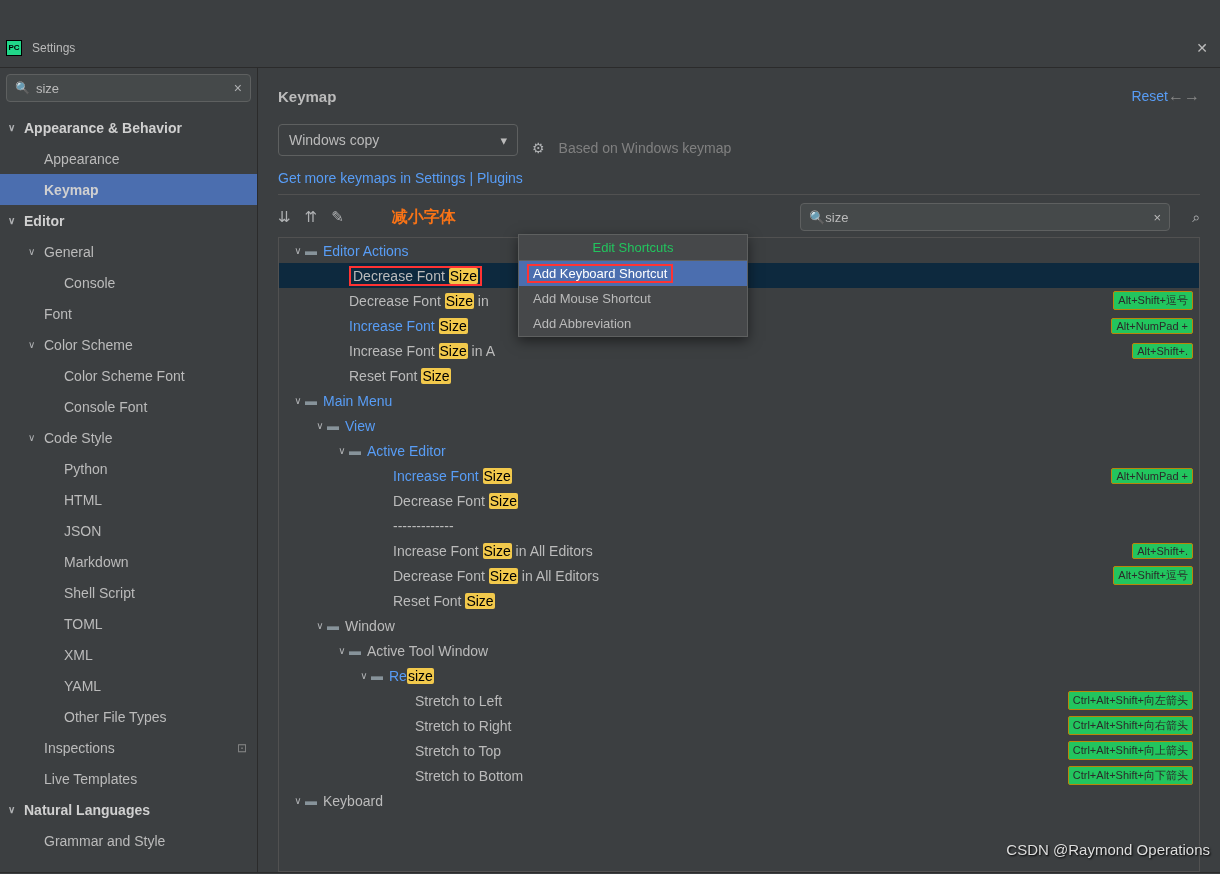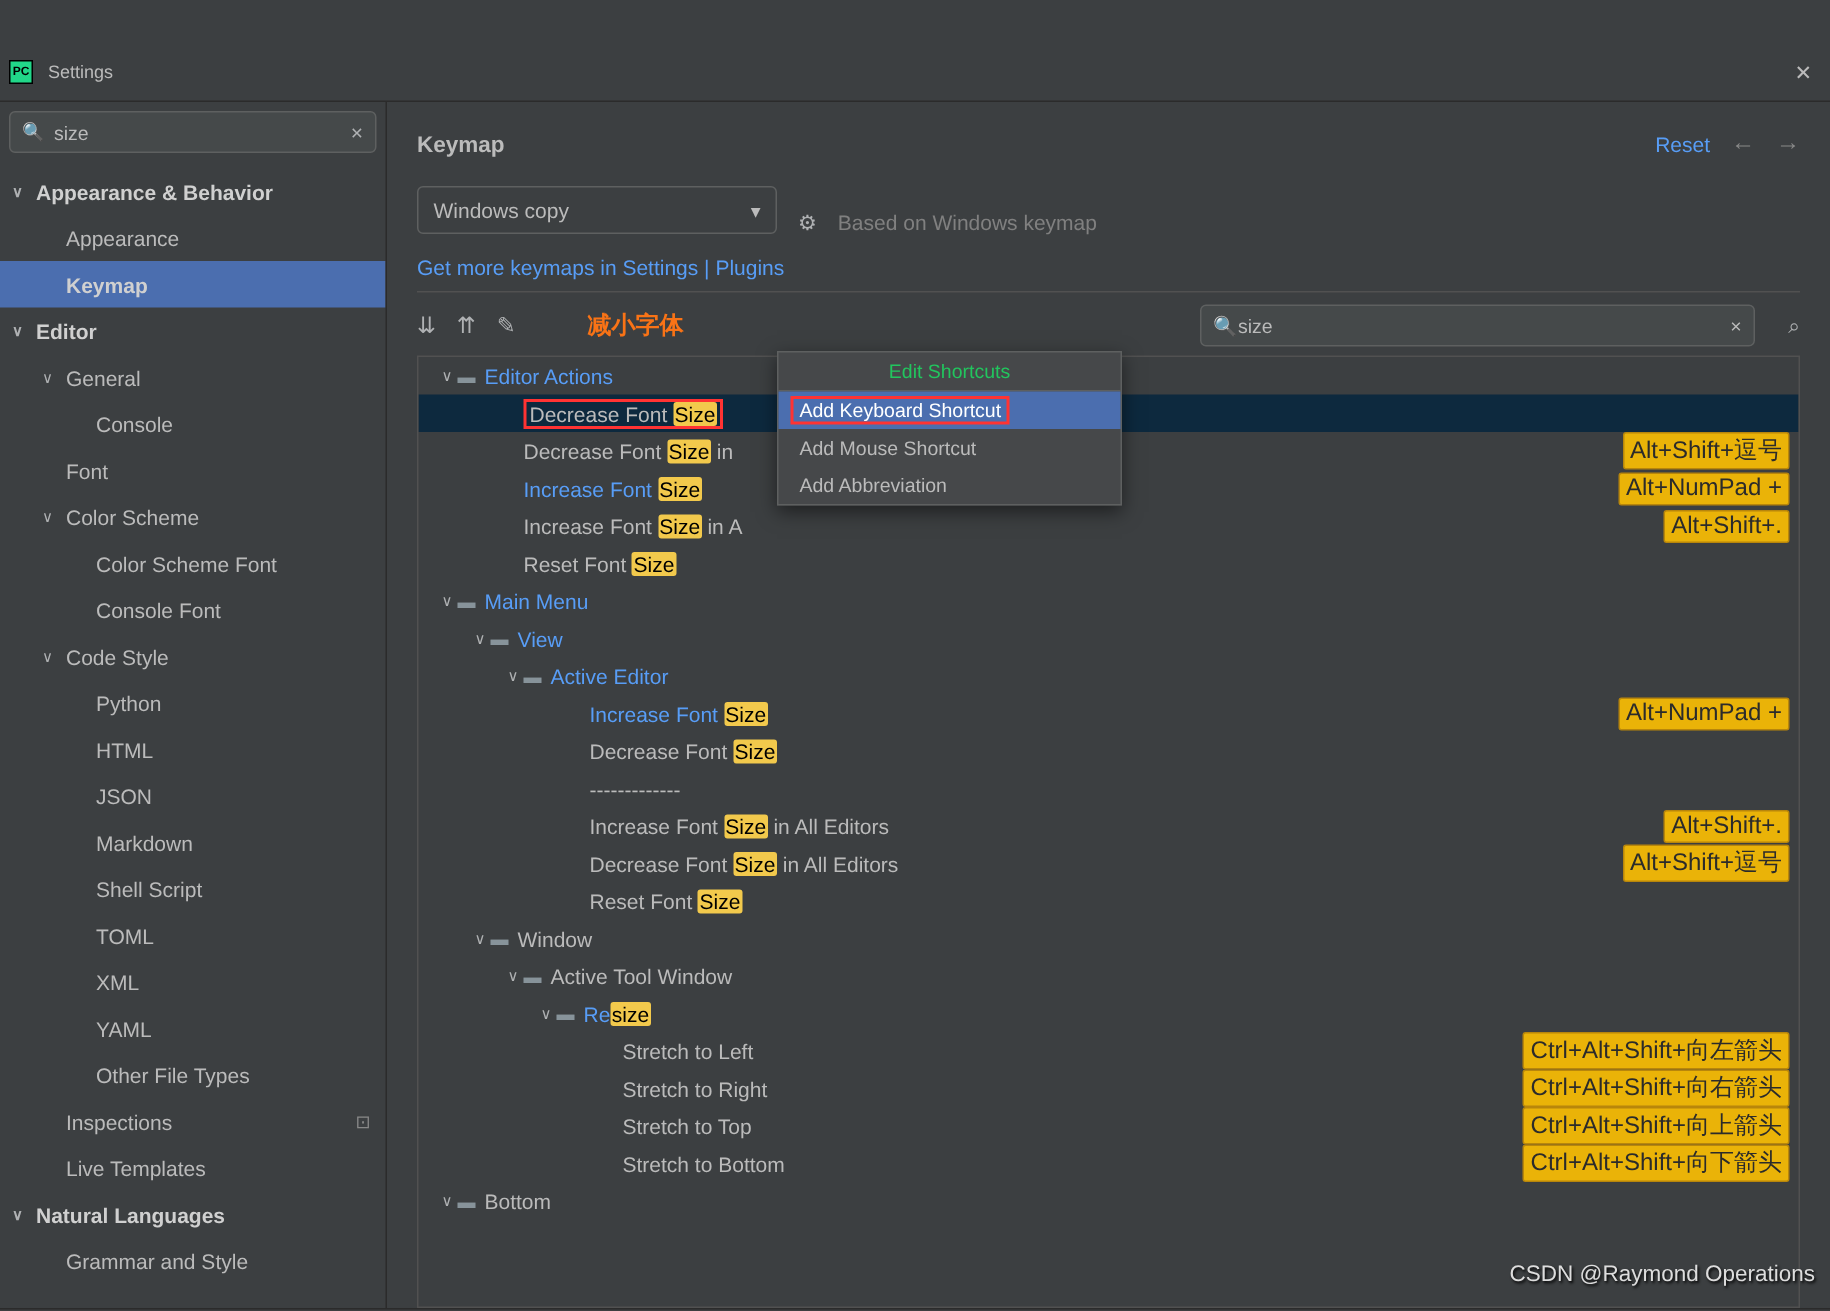--- a/index.html
+++ b/index.html
@@ -19,21 +19,21 @@
 .tree-item { height:31px; display:flex; align-items:center; padding-left:8px; cursor:pointer; color:#bbbbbb; font-size:14px; }
 .tree-item.selected { background:#4b6eaf; color:#fff; }
 .tree-item .chev { width:16px; font-size:10px; color:#afb1b3; }
 .tree-item.bold { font-weight:bold; color:#d0d0d0; }
 .indent1 { padding-left:28px; }
 .indent2 { padding-left:48px; }
 .gear-sm { margin-left:auto; margin-right:10px; color:#888; font-size:12px; }
 .content { flex:1; background:#3c3f41; display:flex; flex-direction:column; padding:0 20px; position:relative; }
 .content-hdr { display:flex; align-items:center; height:56px; }
 .content-title { font-size:15px; font-weight:bold; color:#bbbbbb; }
-.hdr-tools { margin-left:auto; display:flex; align-items:center; gap:14px; }
+.hdr-tools { margin-left:auto; display:flex; align-items:center; }
 .reset-link { color:#589df6; font-size:14px; cursor:pointer; }
 .arrow-btn { color:#888; font-size:16px; cursor:pointer; }
 .row1 { display:flex; align-items:flex-end; gap:14px; margin-bottom:14px; }
 .dropdown { width:240px; height:32px; background:#3c3f41; border:1px solid #5e6060; border-radius:4px; display:flex; align-items:center; padding:0 10px; cursor:pointer; }
 .dropdown span:first-child { flex:1; color:#bbb; font-size:14px; }
 .gear-icon { color:#afb1b3; font-size:14px; cursor:pointer; }
 .based-text { color:#808080; font-size:14px; }
 .link-row { color:#589df6; font-size:14px; cursor:pointer; margin-bottom:8px; }
 .divider { height:1px; background:#515151; margin-bottom:8px; }
 .toolbar { display:flex; align-items:center; gap:14px; margin-bottom:6px; }
@@ -43,21 +43,21 @@
 .action-search input { background:transparent; border:none; outline:none; color:#bbb; flex:1; font-size:13px; }
 .find-icon { color:#afb1b3; font-size:14px; cursor:pointer; margin-left:8px; }
 .tree-panel { flex:1; background:#3c3f41; border:1px solid #515151; overflow-y:auto; position:relative; }
 .act-row { height:25px; display:flex; align-items:center; font-size:14px; color:#bbbbbb; cursor:pointer; padding-right:6px; }
 .act-row.selected { background:#0d293e; }
 .act-row .chev { width:14px; text-align:center; font-size:10px; color:#afb1b3; }
 .act-row .folder { width:18px; color:#87939a; font-size:12px; }
 .act-row .label { flex:1; }
 .act-row .label.blue { color:#589df6; }
 .hl { background:#f2c94c; color:#000; padding:0 1px; border-radius:2px; }
-.shortcut { background:#eab308; color:#2b2b2b; font-size:16px; padding:1px 4px; border:1px solid #b8860b; border-radius:2px; }
+.shortcut { background:#22c55e; color:#2b2b2b; font-size:11px; padding:1px 4px; border:1px solid #b8860b; border-radius:2px; }
 .red-box { border:2px solid #ff3333; padding:0 2px; display:inline-block; }
 .pl1 { padding-left:12px; } .pl2 { padding-left:34px; } .pl3 { padding-left:56px; } .pl4 { padding-left:78px; } .pl5 { padding-left:100px; } .pl6 { padding-left:122px; }
 .ctx-menu { position:absolute; left:518px; top:234px; width:230px; background:#46484a; border:1px solid #5e6060; box-shadow:0 4px 12px rgba(0,0,0,0.5); z-index:100; }
 .ctx-item { height:25px; display:flex; align-items:center; padding:0 14px; font-size:13px; color:#bbb; cursor:pointer; }
 .ctx-item.sel { background:#4b6eaf; color:#fff; }
 .ctx-item.hdr { justify-content:center; color:#22c55e; }
 .ctx-sep { height:1px; background:#5e6060; }
 .ctx-item .red-box2 { border:2px solid #ff3333; padding:0 4px; margin:-2px -6px; }
 .footer { height:46px; border-top:1px solid #2b2b2b; display:flex; align-items:center; padding:0 20px; gap:10px; }
 .help-btn { width:22px; height:22px; border:1px solid #5e6060; border-radius:50%; color:#afb1b3; display:flex; align-items:center; justify-content:center; font-size:12px; cursor:pointer; }
@@ -318,21 +318,21 @@
           <span class="shortcut">Ctrl+Alt+Shift+向上箭头</span>
         </div>
         <div class="act-row pl6">
           <span class="chev"></span>
           <span class="label ">Stretch to Bottom</span>
           <span class="shortcut">Ctrl+Alt+Shift+向下箭头</span>
         </div>
         <div class="act-row pl1">
           <span class="chev">∨</span>
           <span class="folder">▬</span>
-          <span class="label ">Bottom</span>
+          <span class="label ">Keyboard</span>
         </div>
       </div>
   </div>
 </div>
 
 <div class="ctx-menu">
   <div class="ctx-item hdr">Edit Shortcuts</div>
   <div class="ctx-sep"></div>
   <div class="ctx-item sel">
       <span class="red-box2">Add Keyboard Shortcut</span>

